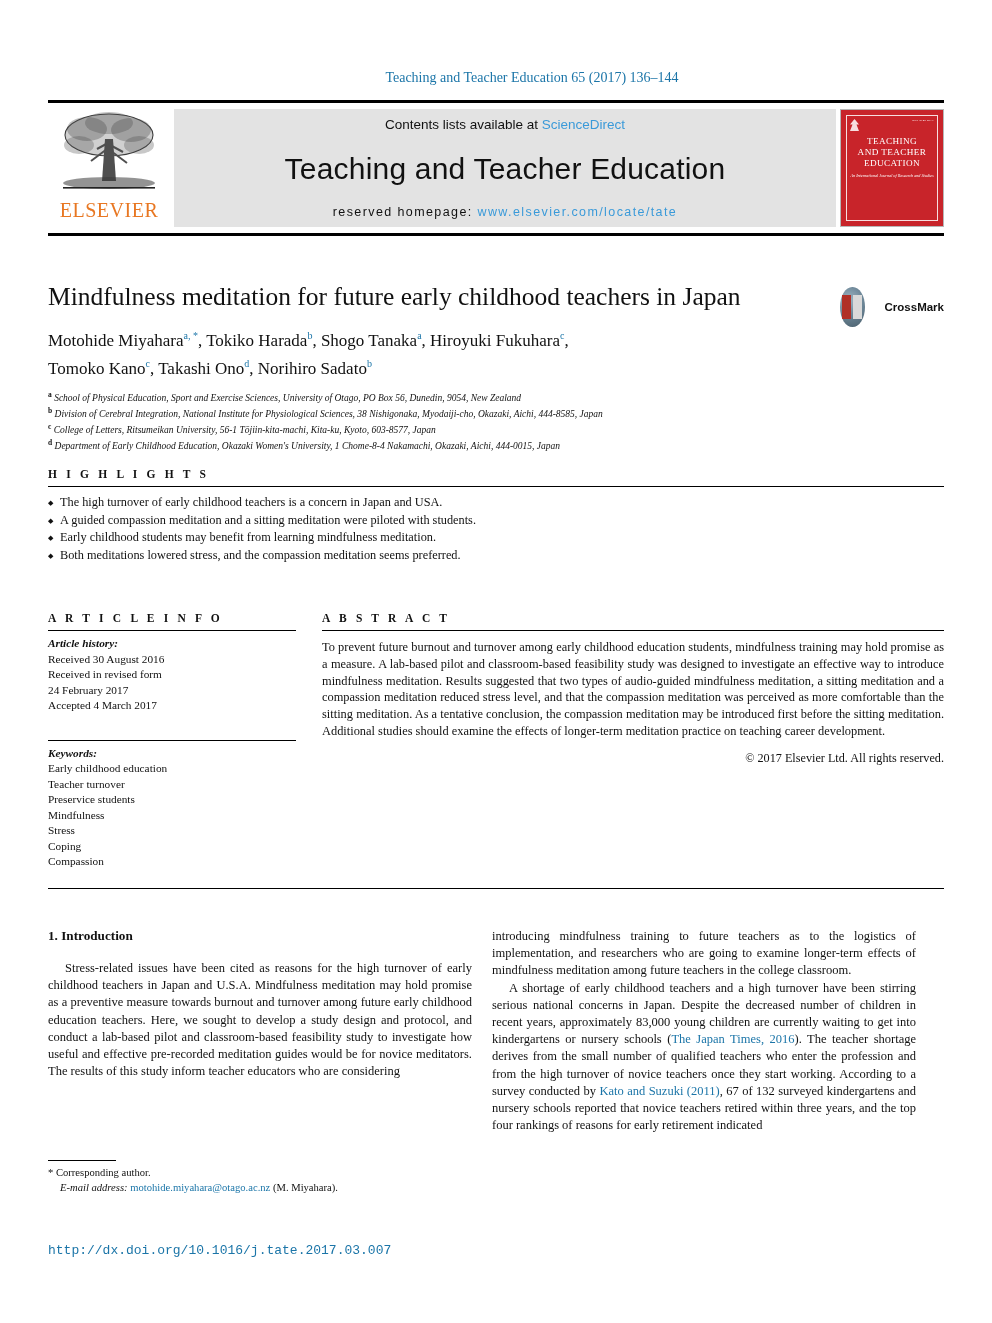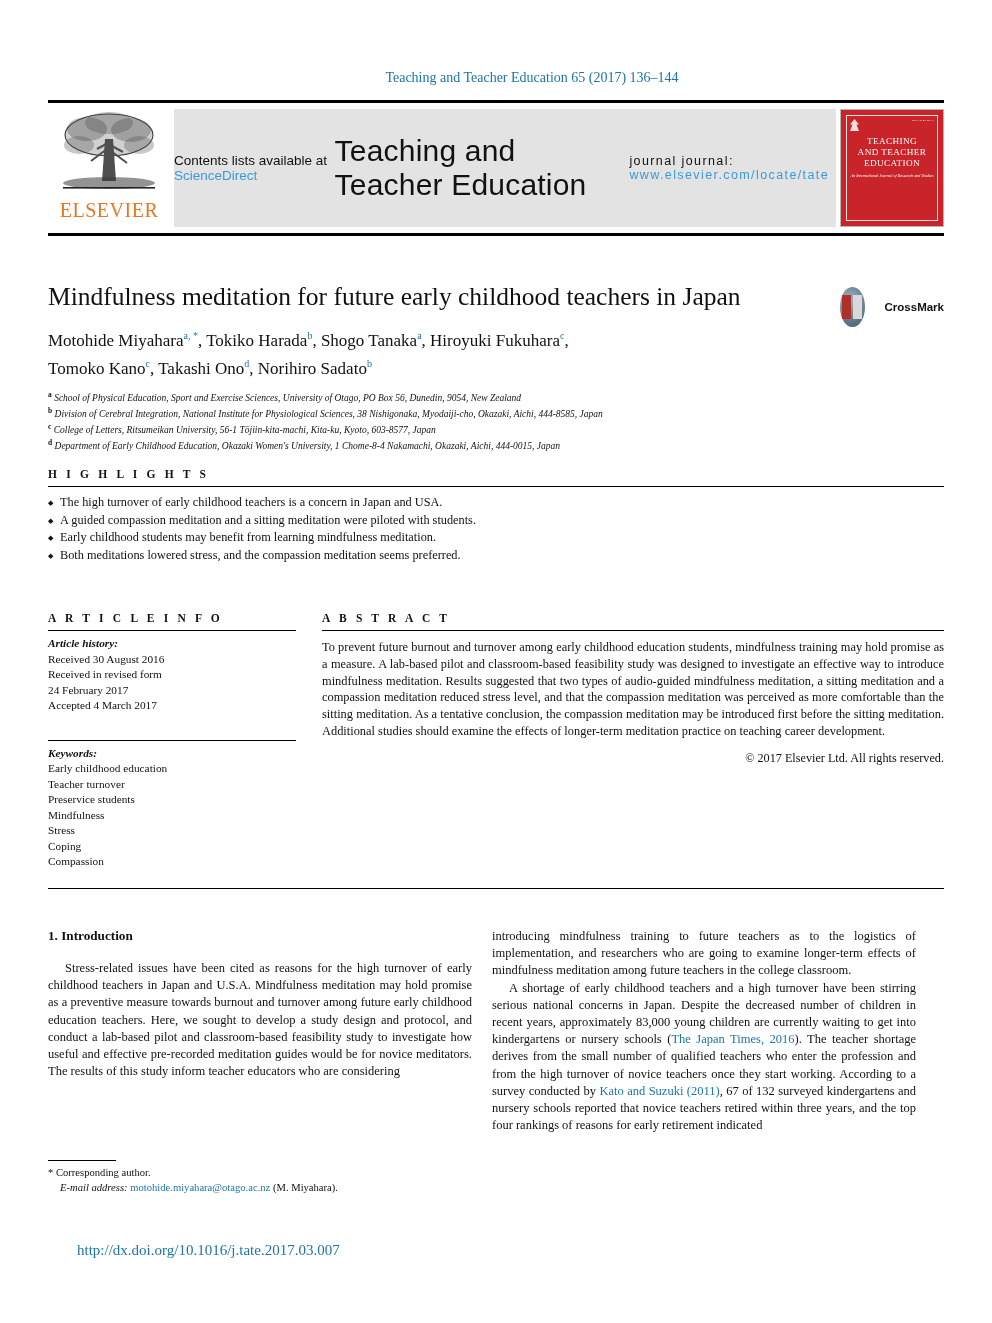--- a/index.html
+++ b/index.html
@@ -35,21 +35,21 @@
     width:122px;flex:0 0 122px;display:flex;flex-direction:column;
     align-items:center;justify-content:flex-start;padding-top:6px;box-sizing:border-box;
   }
   .tree-wrap{width:104px;height:88px;}
   .elsevier-word{
     color:#E87722;font-family:"Liberation Serif", serif;
     font-size:20px;letter-spacing:0.5px;font-weight:400;margin-top:2px;
   }
   .mast-center{
     flex:1 1 auto;background:#e3e3e3;margin:6px 4px 6px 4px;
-    display:flex;flex-direction:row;align-items:center;justify-content:space-between;
+    display:flex;flex-direction:column;align-items:center;justify-content:space-between;
     padding:8px 0 8px 0;box-sizing:border-box;
   }
   .contents-line{font-family:"Liberation Sans", sans-serif;font-size:13.5px;color:#111;}
   .contents-line .sd{color:#3a9ad9;}
   .journal-title{
     font-family:Liberation Sans, sans-serif;font-size:30px;color:#111;
     letter-spacing:0.2px;
   }
   .homepage-line{
     font-family:"Liberation Sans", sans-serif;font-size:12.5px;color:#111;
@@ -153,21 +153,21 @@
   }
   .para + .para{text-indent:17px;}
   .lnk{color:#1b75a8;text-decoration:none;}
 
   
   .footnote{position:absolute;left:48px;top:1160px;width:424px;}
   .fn-rule{width:68px;border-top:1px solid #000;margin-bottom:5px;}
   .fn-line{font-family:"Liberation Serif", serif;font-size:10.6px;line-height:14.5px;color:#111;}
   .fn-line .ital{font-style:italic;}
   .doi{position:absolute;left:48px;top:1243px;width:500px;}
-  .doi a{font-family:Liberation Serif, serif;font-size:15px;color:#1b75a8;text-decoration:none;display:block;line-height:15px;margin-left:29px;}
+  .doi a{font-family:Liberation Mono, monospace;font-size:13px;color:#1b75a8;text-decoration:none;display:block;line-height:15px;}
   .issn{font-family:"Liberation Serif", serif;font-size:11.4px;color:#111;line-height:15px;}
 </style>
 </head>
 <body>
 
 <div class="page">
 
   <div class="runhead">
     <span>Teaching and Teacher Education 65 (2017) 136–144</span>
   </div>
@@ -195,21 +195,21 @@
         </div>
         <div class="elsevier-word">ELSEVIER</div>
       </div>
 
       <div class="mast-center">
         <div class="contents-line">
           <span>Contents lists available at </span><span class="sd">ScienceDirect</span>
         </div>
         <div class="journal-title">Teaching and Teacher Education</div>
         <div class="homepage-line">
-          <span>journal journal: </span><span class="hp">www.elsevier.com/locate/tate</span>
+          <span>reserved homepage: </span><span class="hp">www.elsevier.com/locate/tate</span>
         </div>
       </div>
 
       <div class="cover">
         <div class="cover-art">
           <div class="cover-inner">
             <div class="cv-topbar">
               <div class="cv-tree"></div>
               <div class="cv-issn">ISSN 0742-051X</div>
             </div>

